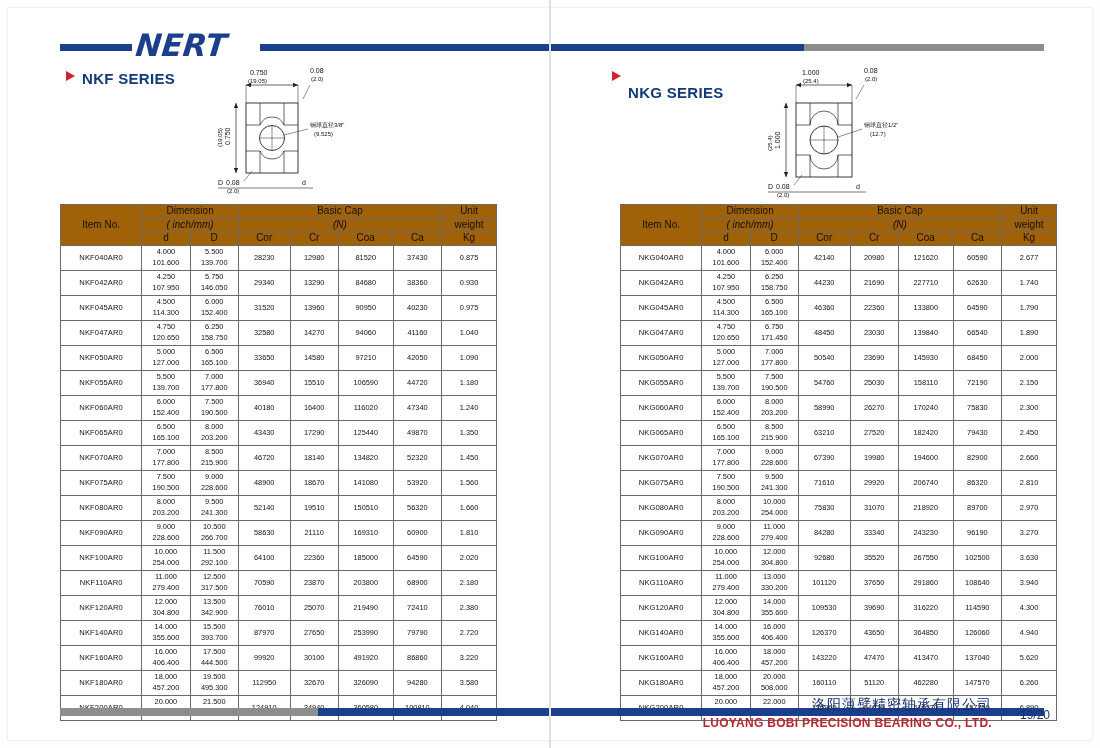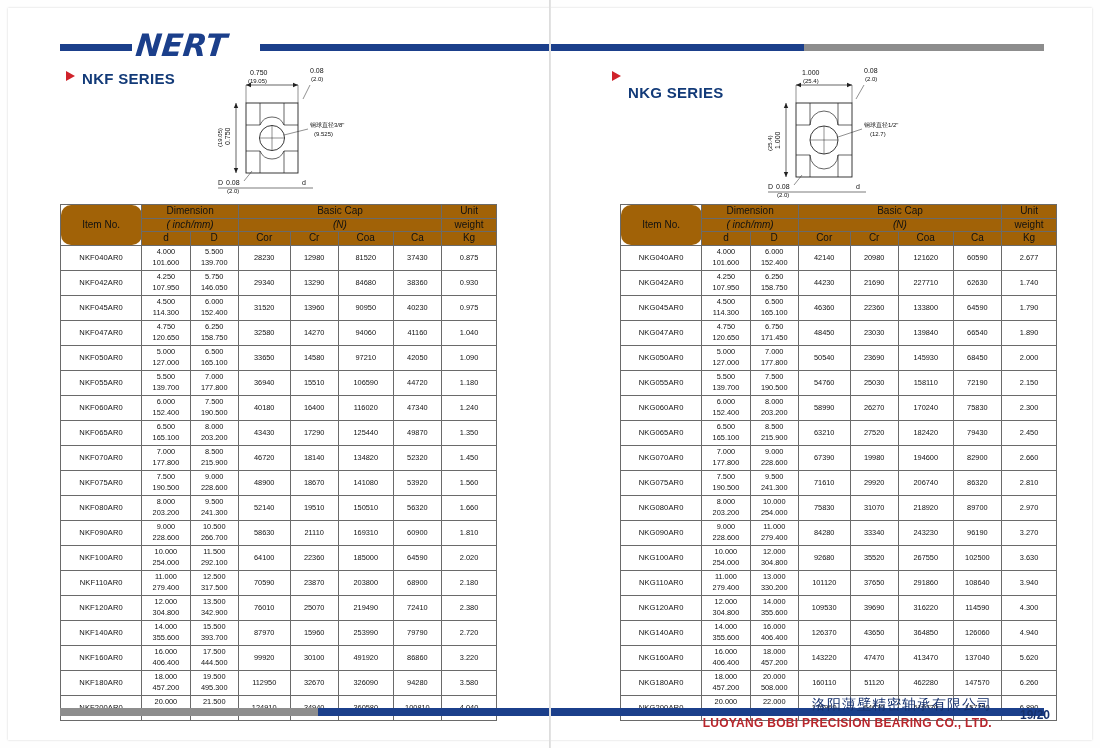--- a/index.html
+++ b/index.html
@@ -125,21 +125,21 @@
     padding: 0;
     font-weight: normal;
     color: #111;
   }
   table.spec thead th {
     background: #a16207;
     font-size: 10px;
     line-height: 1.25;
     height: 12px;
   }
-  table.spec thead th.tall { height: 34px; border-radius: 10px; }
+  table.spec thead th.tall { height: 34px; }
   table.spec td {
     height: 24px;
     background: #ffffff;
   }
   table.spec td.item {
     font-size: 7.6px;
     letter-spacing: .1px;
   }
   .twoline {
     display: flex;
@@ -186,21 +186,21 @@
     font-size: 12px;
     font-weight: bold;
     color: #b8262c;
     letter-spacing: .3px;
   }
   .footer-page {
     position: absolute;
     right: 42px;
     top: 700px;
     font-size: 12px;
-    font-weight: bold;
+    font-weight: normal;
     color: #15306e;
   }
   .dim-txt { font-size: 7px; fill: #111; font-family: "Liberation Sans", sans-serif; }
   .dim-txt-s { font-size: 6px; fill: #111; font-family: "Liberation Sans", sans-serif; }
 </style>
 </head>
 <body>
 
 <div class="page">
   <div class="page-inner">
@@ -660,21 +660,21 @@
                 <span>355.600</span>
               </span>
             </td>
             <td>
               <span class="twoline">
                 <span>15.500</span>
                 <span>393.700</span>
               </span>
             </td>
             <td>87970</td>
-            <td>15960</td>
+            <td>27650</td>
             <td>253990</td>
             <td>79790</td>
             <td>2.720</td>
           </tr>
           <tr>
             <td class="item">NKF160AR0</td>
             <td>
               <span class="twoline">
                 <span>16.000</span>
                 <span>406.400</span>

